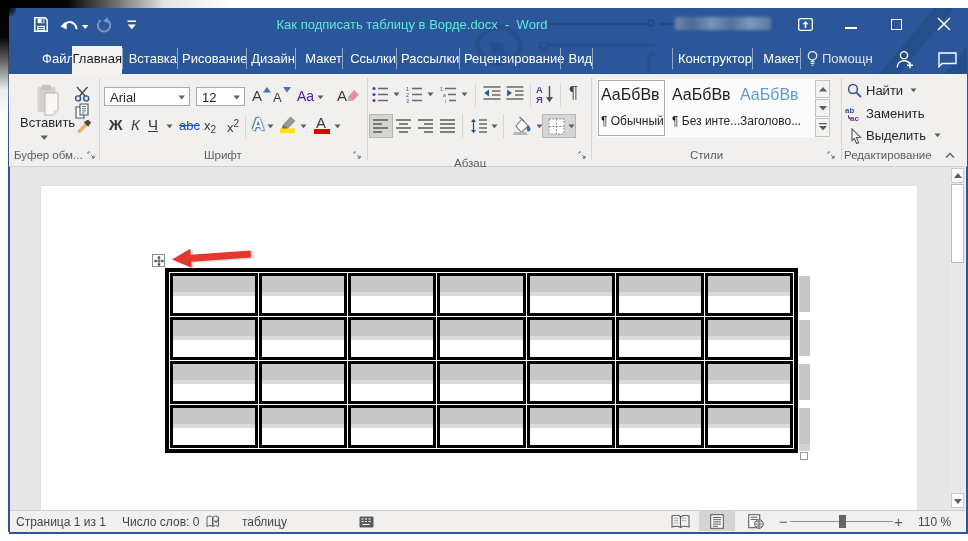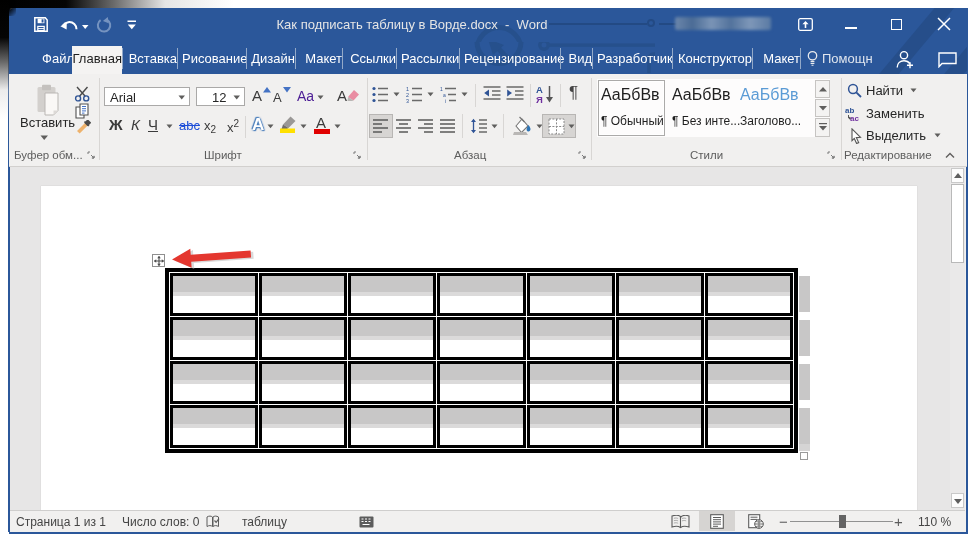--- a/index.html
+++ b/index.html
@@ -17,21 +17,21 @@
      background:linear-gradient(90deg, #000 0%, #050505 22%, rgba(70,70,70,.8) 38%, rgba(190,190,190,.4) 55%, rgba(255,255,255,0) 78%); }
   #shadleft { position:absolute; left:0; top:0; width:9px; height:125px;
      background:linear-gradient(180deg, #000 0%, #050505 30%, rgba(70,70,70,.8) 50%, rgba(200,200,200,.35) 72%, rgba(255,255,255,0) 95%); }
   #shadcorn { position:absolute; left:0; top:0; width:16px; height:16px;
      background:radial-gradient(circle at 0 0, #000 55%, rgba(0,0,0,0) 95%); }
 
   
   #titlebar { position:absolute; left:9px; top:8px; width:958px; height:34px; background:#2b579a; overflow:hidden; border-radius:5px 0 0 0; }
   #tabrow   { position:absolute; left:9px; top:42px; width:958px; height:32px; background:#2b579a; overflow:hidden; }
   .stripe { position:absolute; width:15px; height:300px; background:#264e8a; transform:rotate(40deg); }
-  .ttl { color:#e5e5e5; font-size:13px; }
+  .ttl { color:#5eead4; font-size:13px; }
   .tabtxt { position:absolute; top:0; height:32px; line-height:34px; text-align:right; font-size:13px; color:#fff; white-space:nowrap; }
   .tsep { position:absolute; top:6px; width:1px; height:21px; background:#93a9c8; }
 
   
   #ribbon { position:absolute; left:9px; top:74px; width:958px; height:93px; background:#f1f0ef; border-bottom:1px solid #d2d0ce; }
   .gsep { position:absolute; top:4px; width:1px; height:82px; background:#d8d6d4; }
   .glabel { position:absolute; top:75px; font-size:11.5px; color:#5d5d5d; white-space:nowrap; }
   .launcher { position:absolute; top:77px; width:10px; height:10px; }
   .rtxt { font-size:13px; color:#262626; }
 
@@ -131,21 +131,20 @@
     <div class="abs" style="left:63px;top:4px;width:50px;height:28px;background:#f4f3f2;"></div>
     <div class="tabtxt" style="left:63px;width:50px;color:#1e1e1e;">Главная</div>
     <div class="tabtxt" style="left:118px;width:50px;">Вставка</div>
     <div class="tabtxt" style="left:173px;width:64px;">Рисование</div>
     <div class="tabtxt" style="left:242px;width:44px;">Дизайн</div>
     <div class="tabtxt" style="left:291px;width:42px;">Макет</div>
     <div class="tabtxt" style="left:338px;width:49px;">Ссылки</div>
     <div class="tabtxt" style="left:392px;width:58px;">Рассылки</div>
     <div class="tabtxt" style="left:455px;width:96px;">Рецензирование</div>
     <div class="tabtxt" style="left:556px;width:27px;">Вид</div>
-    <div class="tabtxt" style="left:588px;width:75px;">Разработчик</div>
     <div class="tabtxt" style="left:668px;width:75px;">Конструктор</div>
     <div class="tabtxt" style="left:748px;width:43px;">Макет</div>
     <div class="tsep" style="left:113px;"></div>
     <div class="tsep" style="left:168px;"></div>
     <div class="tsep" style="left:237px;"></div>
     <div class="tsep" style="left:286px;"></div>
     <div class="tsep" style="left:333px;"></div>
     <div class="tsep" style="left:387px;"></div>
     <div class="tsep" style="left:450px;"></div>
     <div class="tsep" style="left:551px;"></div>
@@ -207,21 +206,21 @@
       </svg>
     <div class="gsep" style="left:90px;"></div>
 
     <div class="abs" style="left:95px;top:13px;width:86px;height:19px;background:#fff;border:1px solid #aaa9a8;">
       <div class="rtxt" style="position:absolute;left:5px;top:2px;">Arial</div>
       <svg class="abs" style="right:3px;top:7px" width="8" height="5" viewBox="0 0 8 5">
           <path d="M0.5 0.5 L7 0.5 L3.7 4.4 Z" fill="#5f5e5d"></path>
         </svg>
     </div>
     <div class="abs" style="left:187px;top:13px;width:49px;height:19px;background:#fff;border:1px solid #aaa9a8;">
-      <div class="rtxt" style="position:absolute;left:15px;top:2px;">12</div>
+      <div class="rtxt" style="position:absolute;left:5px;top:2px;">12</div>
       <svg class="abs" style="right:3px;top:7px" width="8" height="5" viewBox="0 0 8 5">
           <path d="M0.5 0.5 L7 0.5 L3.7 4.4 Z" fill="#5f5e5d"></path>
         </svg>
     </div>
 
     <div class="abs" style="left:243px;top:13px;font-size:15px;color:#3b3b3b;">A</div>
     <svg class="abs" style="left:254px;top:13px" width="8" height="6" viewBox="0 0 8 6">
         <path d="M4 0 L8 5.4 L0 5.4 Z" fill="#4472c4"></path>
       </svg>
     <div class="abs" style="left:264px;top:16px;font-size:13px;color:#3b3b3b;">A</div>
@@ -361,21 +360,21 @@
       </svg>
 
     <div class="abs" style="left:533px;top:40px;width:34px;height:24px;background:#d7d5d3;border:1px solid #b8b6b4;"></div>
     <svg class="abs" style="left:539px;top:44px" width="17" height="17" viewBox="0 0 17 17">
       <rect x="1" y="1" width="15" height="15" fill="#fff" stroke="#8a8a8a" stroke-width="1" stroke-dasharray="2 1.4"></rect>
       <path d="M8.5 1 v15 M1 8.5 h15" stroke="#8a8a8a" stroke-width="1" stroke-dasharray="2 1.4"></path>
     </svg>
     <svg class="abs" style="left:559px;top:50px" width="7" height="5" viewBox="0 0 7 5">
         <path d="M0.5 0.5 L6.5 0.5 L3.5 4.2 Z" fill="#5f5e5d"></path>
       </svg>
-    <div class="glabel" style="left:445px;">Абзац</div>
+    <div class="glabel" style="left:445px;margin-top:8px;">Абзац</div>
     <svg class="launcher" style="left:569px;" viewBox="0 0 10 10">
         <path d="M1 3 V1 H3 M7 5 V7 H5 M4 4 l3 3 M7 7 v-2.2 M7 7 h-2.2" stroke="#7a7a7a" stroke-width="1" fill="none"></path>
       </svg>
     <div class="gsep" style="left:582px;"></div>
 
     <div class="abs" style="left:588px;top:5px;width:233px;height:58px;background:#fdfcfc;"></div>
     <div class="abs" style="left:589px;top:6px;width:67px;height:56px;background:#fdfcfc;border:1px solid #abaaa9;box-shadow:inset 0 0 0 1px #fff;"></div>
     <div class="abs" style="left:592px;top:12px;font-size:16px;color:#1f1f1f;">АаБбВв</div>
     <div class="abs" style="left:592px;top:40px;font-size:12px;color:#1f1f1f;">¶ Обычный</div>
     <div class="abs" style="left:663px;top:12px;font-size:16px;color:#1f1f1f;">АаБбВв</div>

